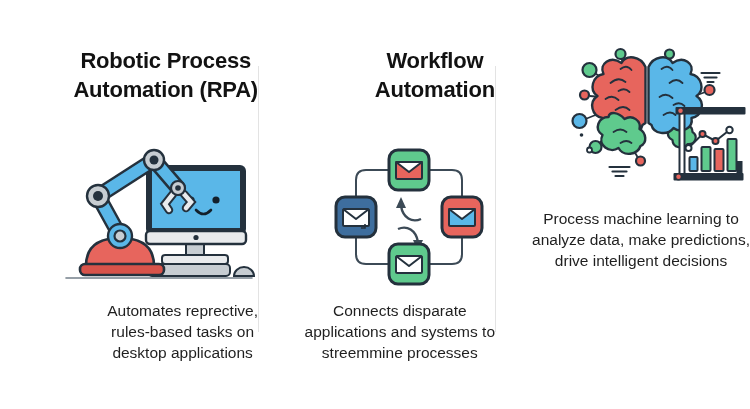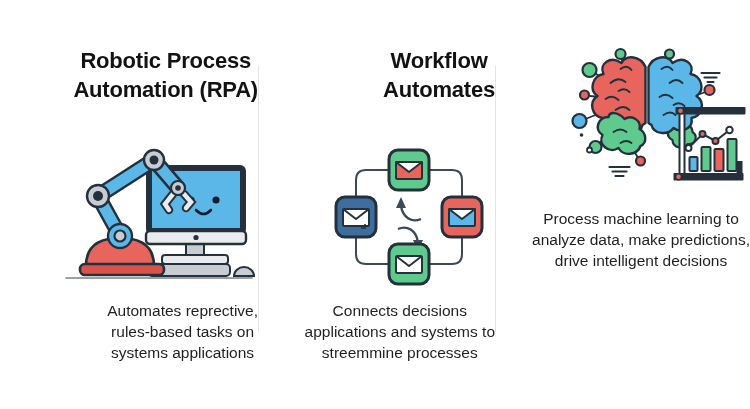--- a/index.html
+++ b/index.html
@@ -113,27 +113,27 @@
               <circle cx="96" cy="21" r="10" fill="var(--gray,#c7cdd2)" stroke="var(--navy,#24313d)" stroke-width="2.4"></circle>
               <circle cx="96" cy="21" r="4.5" fill="var(--navy,#24313d)"></circle>
               <circle cx="120" cy="49" r="7" fill="var(--gray,#c7cdd2)" stroke="var(--navy,#24313d)" stroke-width="2.2"></circle>
               <circle cx="120" cy="49" r="2.8" fill="var(--navy,#24313d)"></circle>
             </g>
           </g>
         </svg>
       </div>
       <p class="description">Automates reprective,
 rules-based tasks on
-systems applications</p>
+desktop applications</p>
     </div>
 
     <div class="column">
       <div class="title-wrap">
         <h2 class="title">Workflow
-Automates</h2>
+Automation</h2>
       </div>
       <div class="illustration">
         <svg width="172" height="148" viewBox="0 0 170 148">
 
           <g fill="none" stroke="var(--linegray,#3c4a56)" stroke-width="2">
             <path d="M65,30 H42 Q32,30 32,40 V57"></path>
             <path d="M105,30 H128 Q138,30 138,40 V57"></path>
             <path d="M32,97 V114 Q32,124 42,124 H65"></path>
             <path d="M138,97 V114 Q138,124 128,124 H105"></path>
           </g>
@@ -164,21 +164,21 @@
             <polygon points="125,69 151,69 138,79" fill="#ffffff" stroke="var(--navy,#24313d)" stroke-width="2" stroke-linejoin="round"></polygon>
           </g>
 
           <g>
             <rect x="65" y="104" width="40" height="40" rx="9" fill="var(--green,#5fca8d)" stroke="var(--navy,#24313d)" stroke-width="3"></rect>
             <rect x="72" y="116" width="26" height="17" rx="1.5" fill="#ffffff" stroke="var(--navy,#24313d)" stroke-width="2"></rect>
             <polyline points="72,116 85,126 98,116" fill="none" stroke="var(--navy,#24313d)" stroke-width="2" stroke-linejoin="round"></polyline>
           </g>
         </svg>
       </div>
-      <p class="description">Connects decisions
+      <p class="description">Connects disparate
 applications and systems to
 streemmine processes</p>
     </div>
 
     <div class="column">
       <div class="illustration">
         <svg width="188" height="150" viewBox="0 0 185 150">
 
           <g stroke="var(--navy,#24313d)" stroke-width="1.8">
             <line x1="60" y1="22" x2="58" y2="10"></line>

